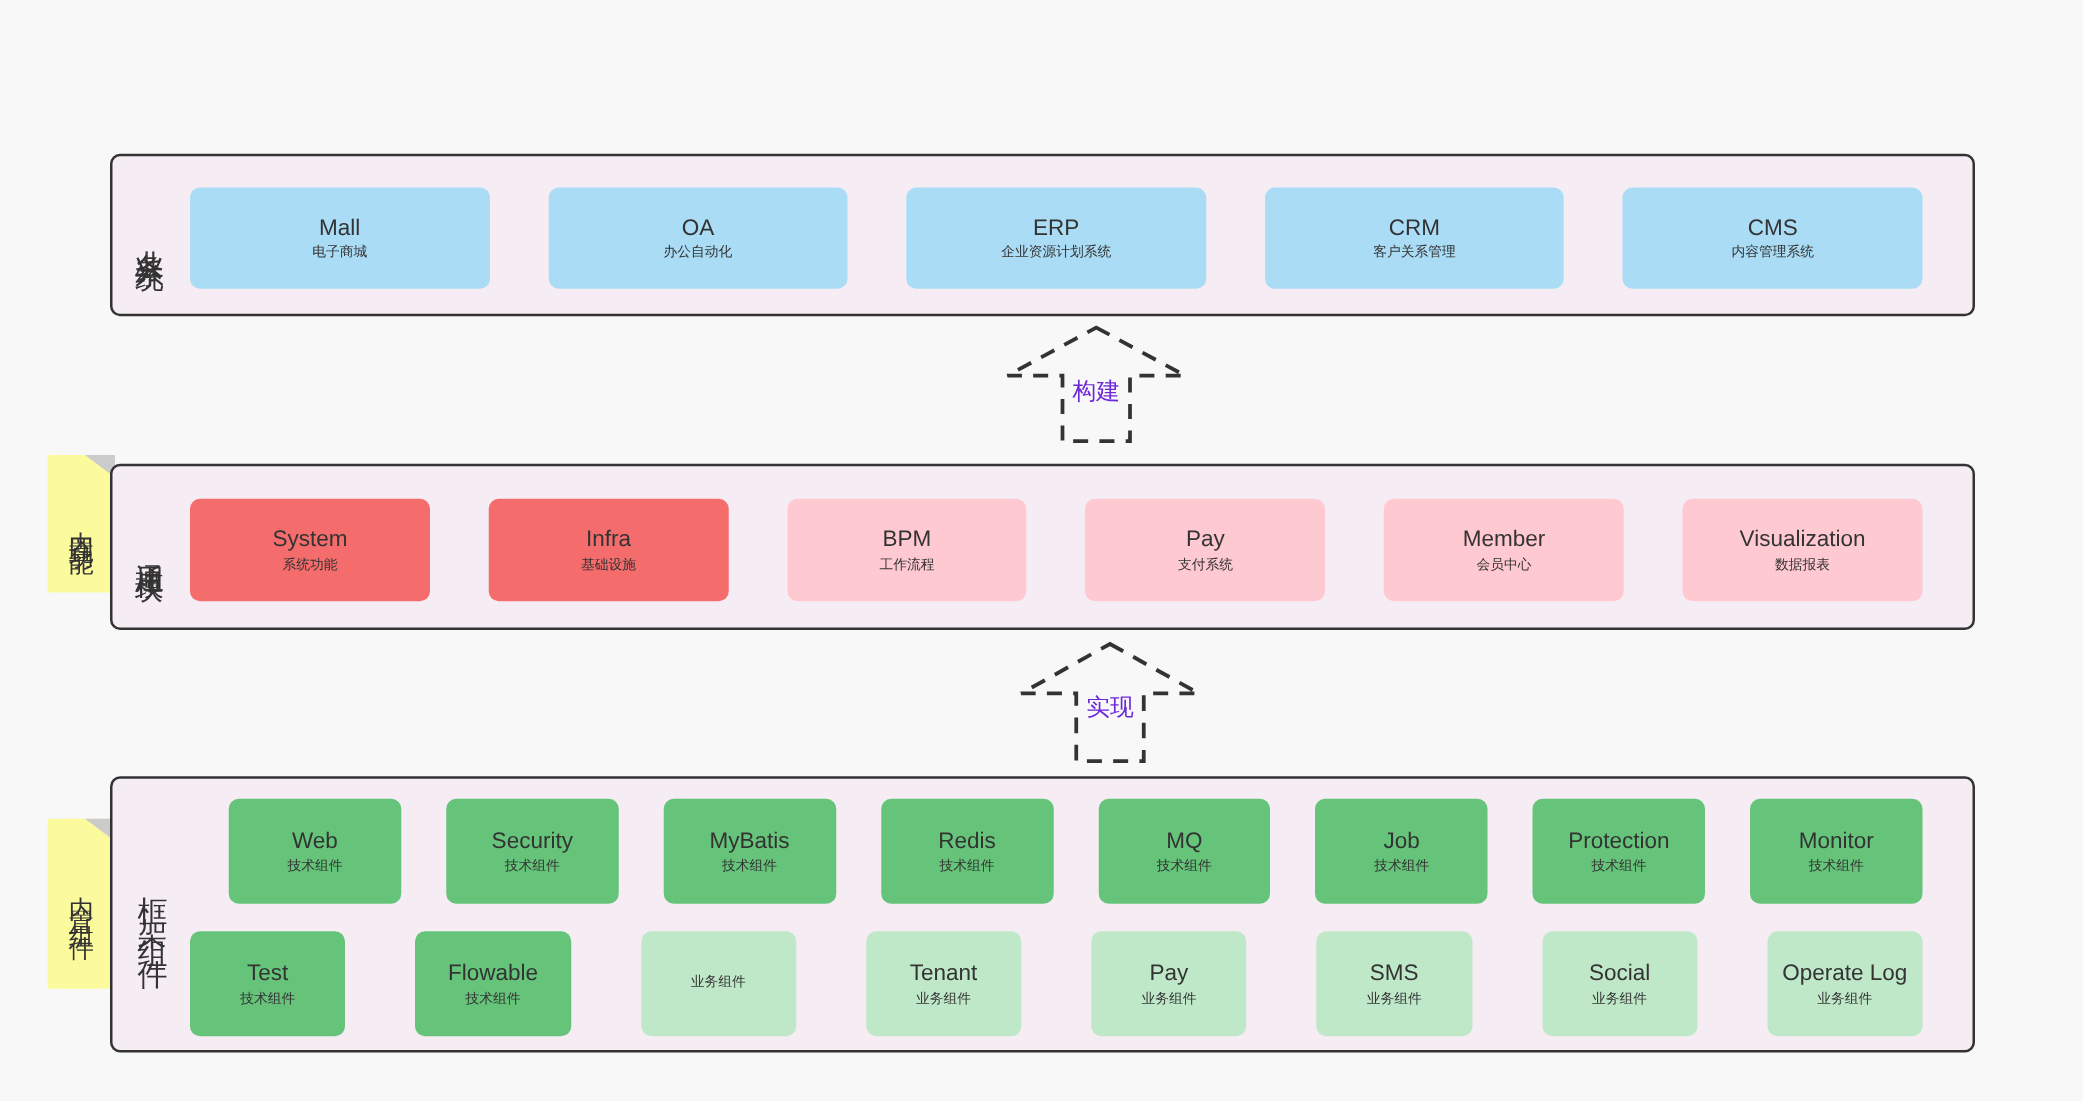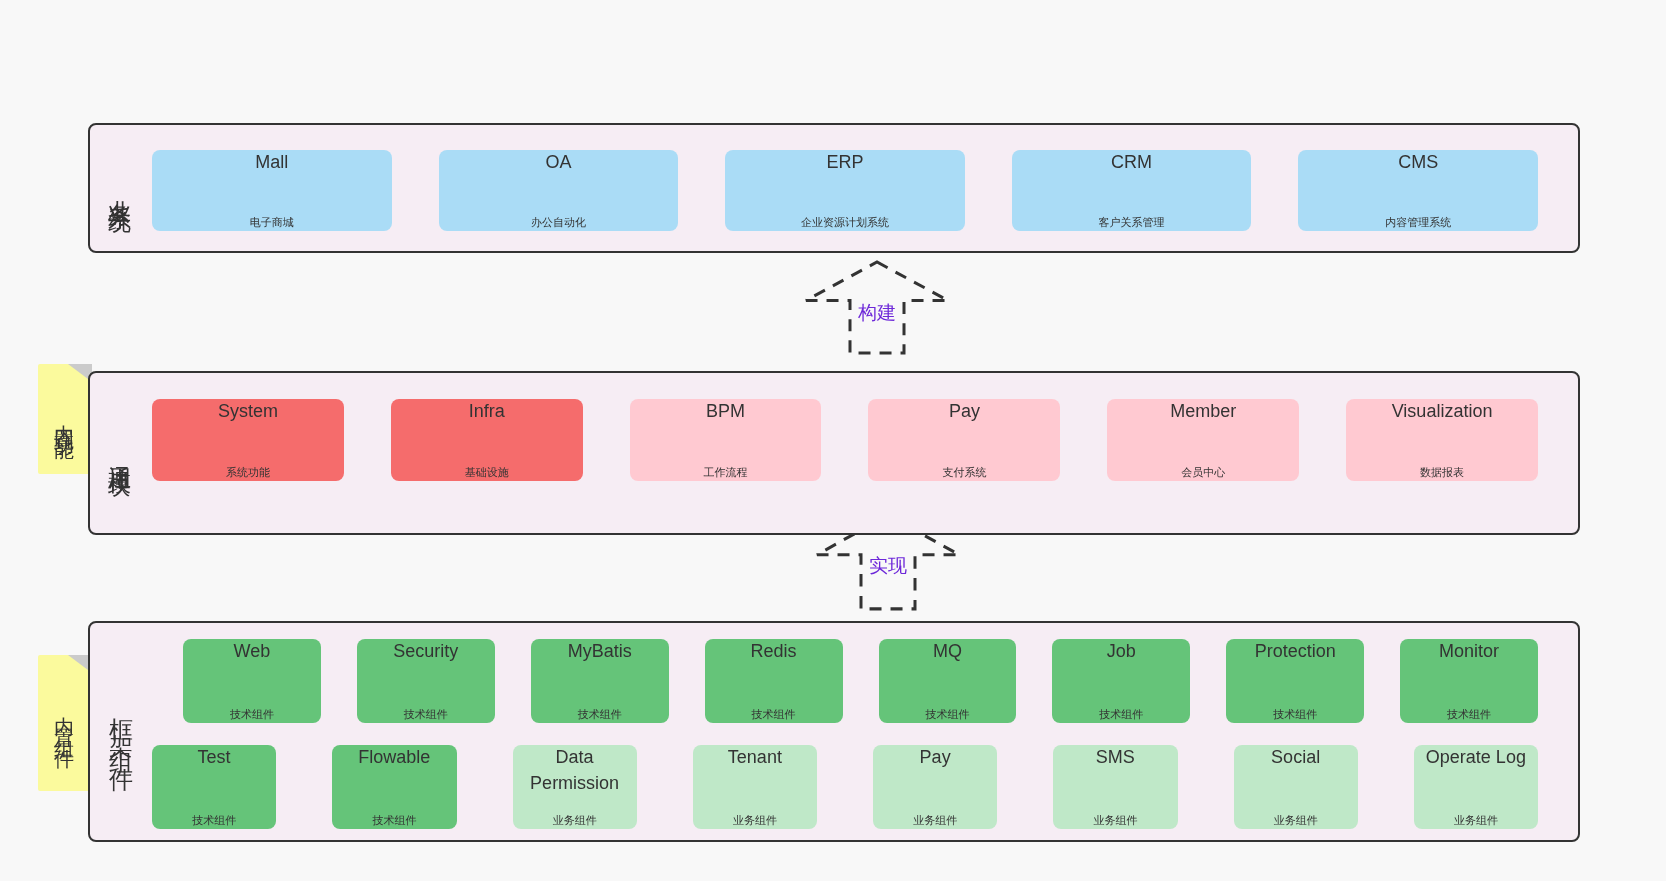--- a/index.html
+++ b/index.html
@@ -17,36 +17,36 @@
   .note-text { position:absolute; left:50%; top:50%; transform:translate(-50%,-50%);
                writing-mode:vertical-rl; text-orientation:upright;
                font-size:20px; color:#333; white-space:nowrap; }
   .note-2 .note-text { letter-spacing:5px; }
   .note-3 .note-text { letter-spacing:11px; }
 
   
   .layer { position:absolute; left:88px; width:1492px; background:#f6edf4;
            border:2px solid #333; border-radius:8px; z-index:2; }
   .layer-1 { top:123px; height:130px; }
-  .layer-2 { top:371px; height:164px;text-decoration:underline; }
+  .layer-2 { top:371px; height:133px;text-decoration:underline; }
   .layer-3 { top:621px; height:221px; }
 
   .layer-label { position:absolute; left:15px; top:50%; transform:translateY(-50%);
                  writing-mode:vertical-rl; text-orientation:upright;
                  font-size:23px; letter-spacing:3px; color:#333; white-space:nowrap; }
   .layer-3 .layer-label { font-size:24px; letter-spacing:17px; }
 
   .box-row { position:absolute; left:62px; right:40px; display:flex; }
   .layer-1 .box-row { top:25px; height:81px; gap:47px; }
   .layer-2 .box-row { top:26px; height:82px; gap:47px; }
   .layer-3 .box-row-1 { top:16px; height:84px; gap:36px;padding-left:31px; }
   .layer-3 .box-row-2 { top:122px; height:84px; gap:56px; }
 
   .box { flex:1; border-radius:8px; display:flex; flex-direction:column;
-         justify-content:space-between; align-items:center; text-align:center;
+         justify-content:center; align-items:center; text-align:center;
          color:#333; padding:0 12px; line-height:1.42; }
   .box-title { font-size:18px; }
   .box-subtitle { font-size:11px; }
 
   .box-blue        { background:#aadcf6; }
   .box-red         { background:#f56c6c; }
   .box-pink        { background:#ffc9d1; }
   .box-green       { background:#65c479; }
   .box-green-light { background:#bfe8c8; }
 
@@ -183,21 +183,20 @@
     <div class="box-row box-row-2">
         <div class="box box-green">
           <div class="box-title">Test</div>
           <div class="box-subtitle">技术组件</div>
         </div>
         <div class="box box-green">
           <div class="box-title">Flowable</div>
           <div class="box-subtitle">技术组件</div>
         </div>
         <div class="box box-green-light">
-          <div class="box-title">Data Permission</div>
           <div class="box-subtitle">业务组件</div>
         </div>
         <div class="box box-green-light">
           <div class="box-title">Tenant</div>
           <div class="box-subtitle">业务组件</div>
         </div>
         <div class="box box-green-light">
           <div class="box-title">Pay</div>
           <div class="box-subtitle">业务组件</div>
         </div>

